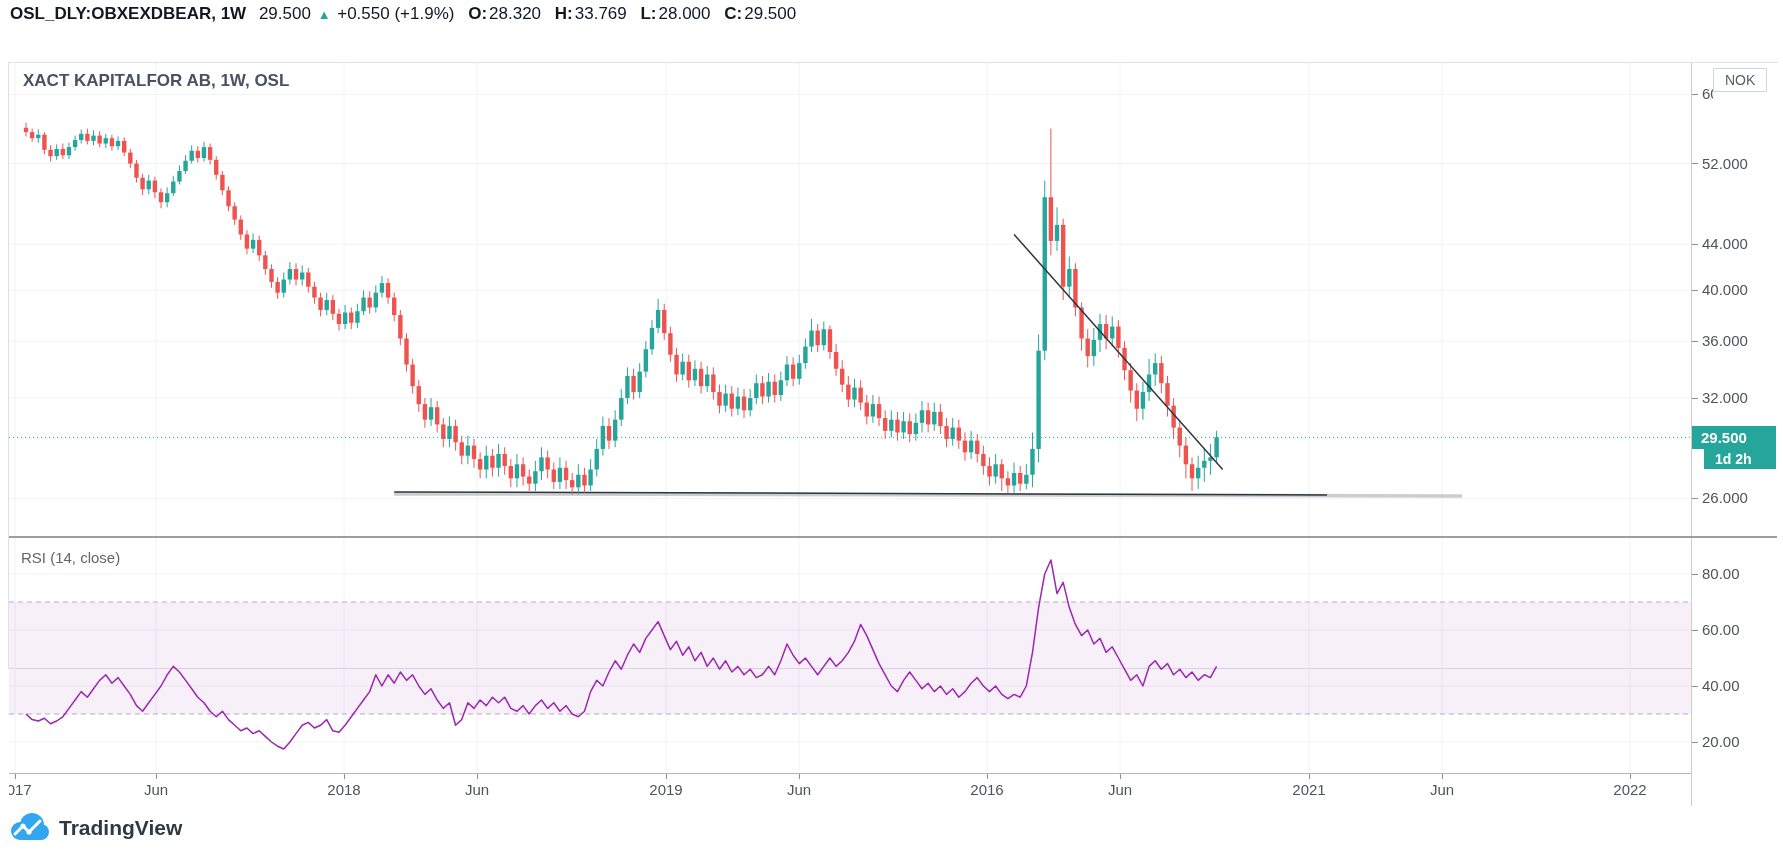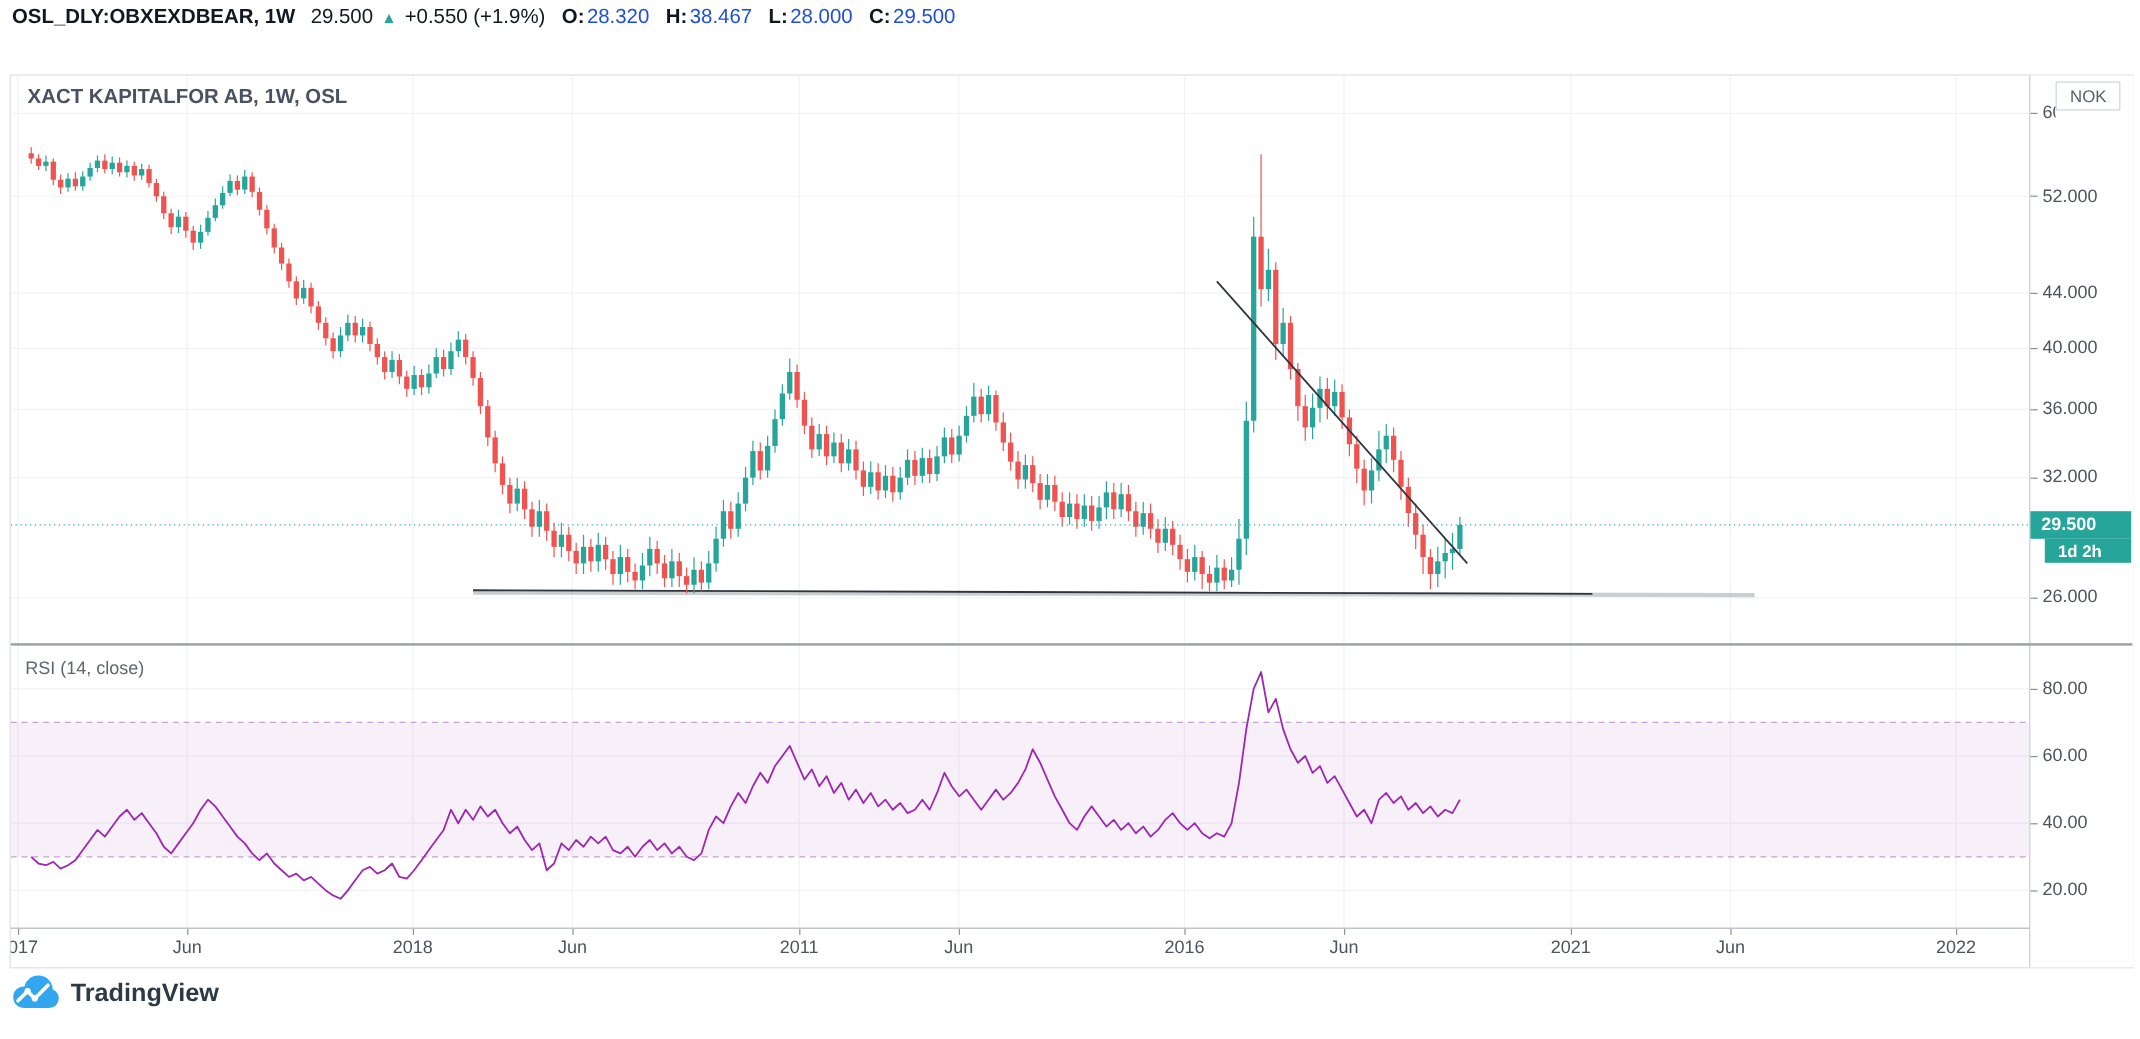--- a/index.html
+++ b/index.html
@@ -6,22 +6,22 @@
   body{width:1783px;height:866px;overflow:hidden;font-family:"Liberation Sans",sans-serif;position:relative;}
   .hdr{position:absolute;left:10px;top:2px;color:#131722;}
   .hdr .l1{font-size:16px;line-height:22px;color:#131722;}
   .hdr .l1 b{font-weight:700;}
   .hdr .l2{font-size:17px;line-height:24px;}
   .hdr .sym{font-weight:700;color:#131722;}
   .hdr .px{color:#131722;margin-left:8px;}
   .hdr .tri{color:#26a69a;font-size:13px;margin:0 2px;}
   .hdr .chg{color:#131722;}
   .hdr .lbl{font-weight:700;color:#131722;margin-left:9px;}
-  .hdr .val{color:#1d4ed8;margin-left:2px;}
-  .frame{position:absolute;left:8px;top:62px;width:1770px;height:745px;border:1px solid #dde0e6;box-sizing:border-box;}
+  .hdr .val{color:#0f172a;margin-left:2px;}
+  .frame{position:absolute;left:8px;top:62px;width:1770px;height:607px;border:1px solid #dde0e6;box-sizing:border-box;}
   .pane{position:absolute;left:0;top:0;}
   .chart-title{position:absolute;left:14px;top:8px;font-size:17px;font-weight:700;color:#4b5162;z-index:3;}
   .divider{position:absolute;left:0;top:473px;width:1768px;height:2px;background:#9b9ea6;z-index:4;}
   .time-axis{position:absolute;left:0;top:710px;width:1682px;height:33px;border-top:1px solid #b2b5be;overflow:hidden;z-index:3;}
   .tlabel{position:absolute;top:7px;width:60px;margin-left:-30px;text-align:center;font-size:15px;color:#4f535d;}
   .ttick{position:absolute;top:0;width:1px;height:5px;background:#8b8f98;}
   .price-axis{position:absolute;left:1682px;top:0;width:86px;height:743px;border-left:1px solid #c9ccd3;background:#fff;z-index:2;}
   .plabel{position:absolute;left:10px;font-size:15px;color:#4f535d;white-space:nowrap;}
   .ptick{position:absolute;left:0;width:6px;height:1px;background:#8b8f98;}
   .clip6{width:11px;overflow:hidden;}
@@ -35,21 +35,21 @@
 </head>
 <body>
 
 <div class="hdr">
   <div class="l2">
     <span class="sym">OSL_DLY:OBXEXDBEAR, 1W</span>
     <span class="px">29.500</span>
     <span class="tri">▲</span>
     <span class="chg">+0.550 (+1.9%)</span>
     <span class="lbl">O:</span><span class="val">28.320</span>
-    <span class="lbl">H:</span><span class="val">38.467</span>
+    <span class="lbl">H:</span><span class="val">33.769</span>
     <span class="lbl">L:</span><span class="val">28.000</span>
     <span class="lbl">C:</span><span class="val">29.500</span>
   </div>
 </div>
 
 <div class="frame">
   <div class="chart-title">XACT KAPITALFOR AB, 1W, OSL</div>
   <svg class="pane" width="1682" height="475" style="left:0;top:0;">
       <line x1="6" y1="0" x2="6" y2="475" stroke="#f0f2f7" stroke-width="1"></line>
       <line x1="147" y1="0" x2="147" y2="475" stroke="#f0f2f7" stroke-width="1"></line>
@@ -490,21 +490,21 @@
   <div class="time-axis">
       <div class="ttick" style="left: 6px;"></div>
       <div class="tlabel" style="left: 6px;">2017</div>
       <div class="ttick" style="left: 147px;"></div>
       <div class="tlabel" style="left: 147px;">Jun</div>
       <div class="ttick" style="left: 335px;"></div>
       <div class="tlabel" style="left: 335px;">2018</div>
       <div class="ttick" style="left: 468px;"></div>
       <div class="tlabel" style="left: 468px;">Jun</div>
       <div class="ttick" style="left: 657px;"></div>
-      <div class="tlabel" style="left: 657px;">2011</div>
+      <div class="tlabel" style="left: 657px;">2019</div>
       <div class="ttick" style="left: 790px;"></div>
       <div class="tlabel" style="left: 790px;">Jun</div>
       <div class="ttick" style="left: 978px;"></div>
       <div class="tlabel" style="left: 978px;">2016</div>
       <div class="ttick" style="left: 1111px;"></div>
       <div class="tlabel" style="left: 1111px;">Jun</div>
       <div class="ttick" style="left: 1300px;"></div>
       <div class="tlabel" style="left: 1300px;">2021</div>
       <div class="ttick" style="left: 1433px;"></div>
       <div class="tlabel" style="left: 1433px;">Jun</div>

